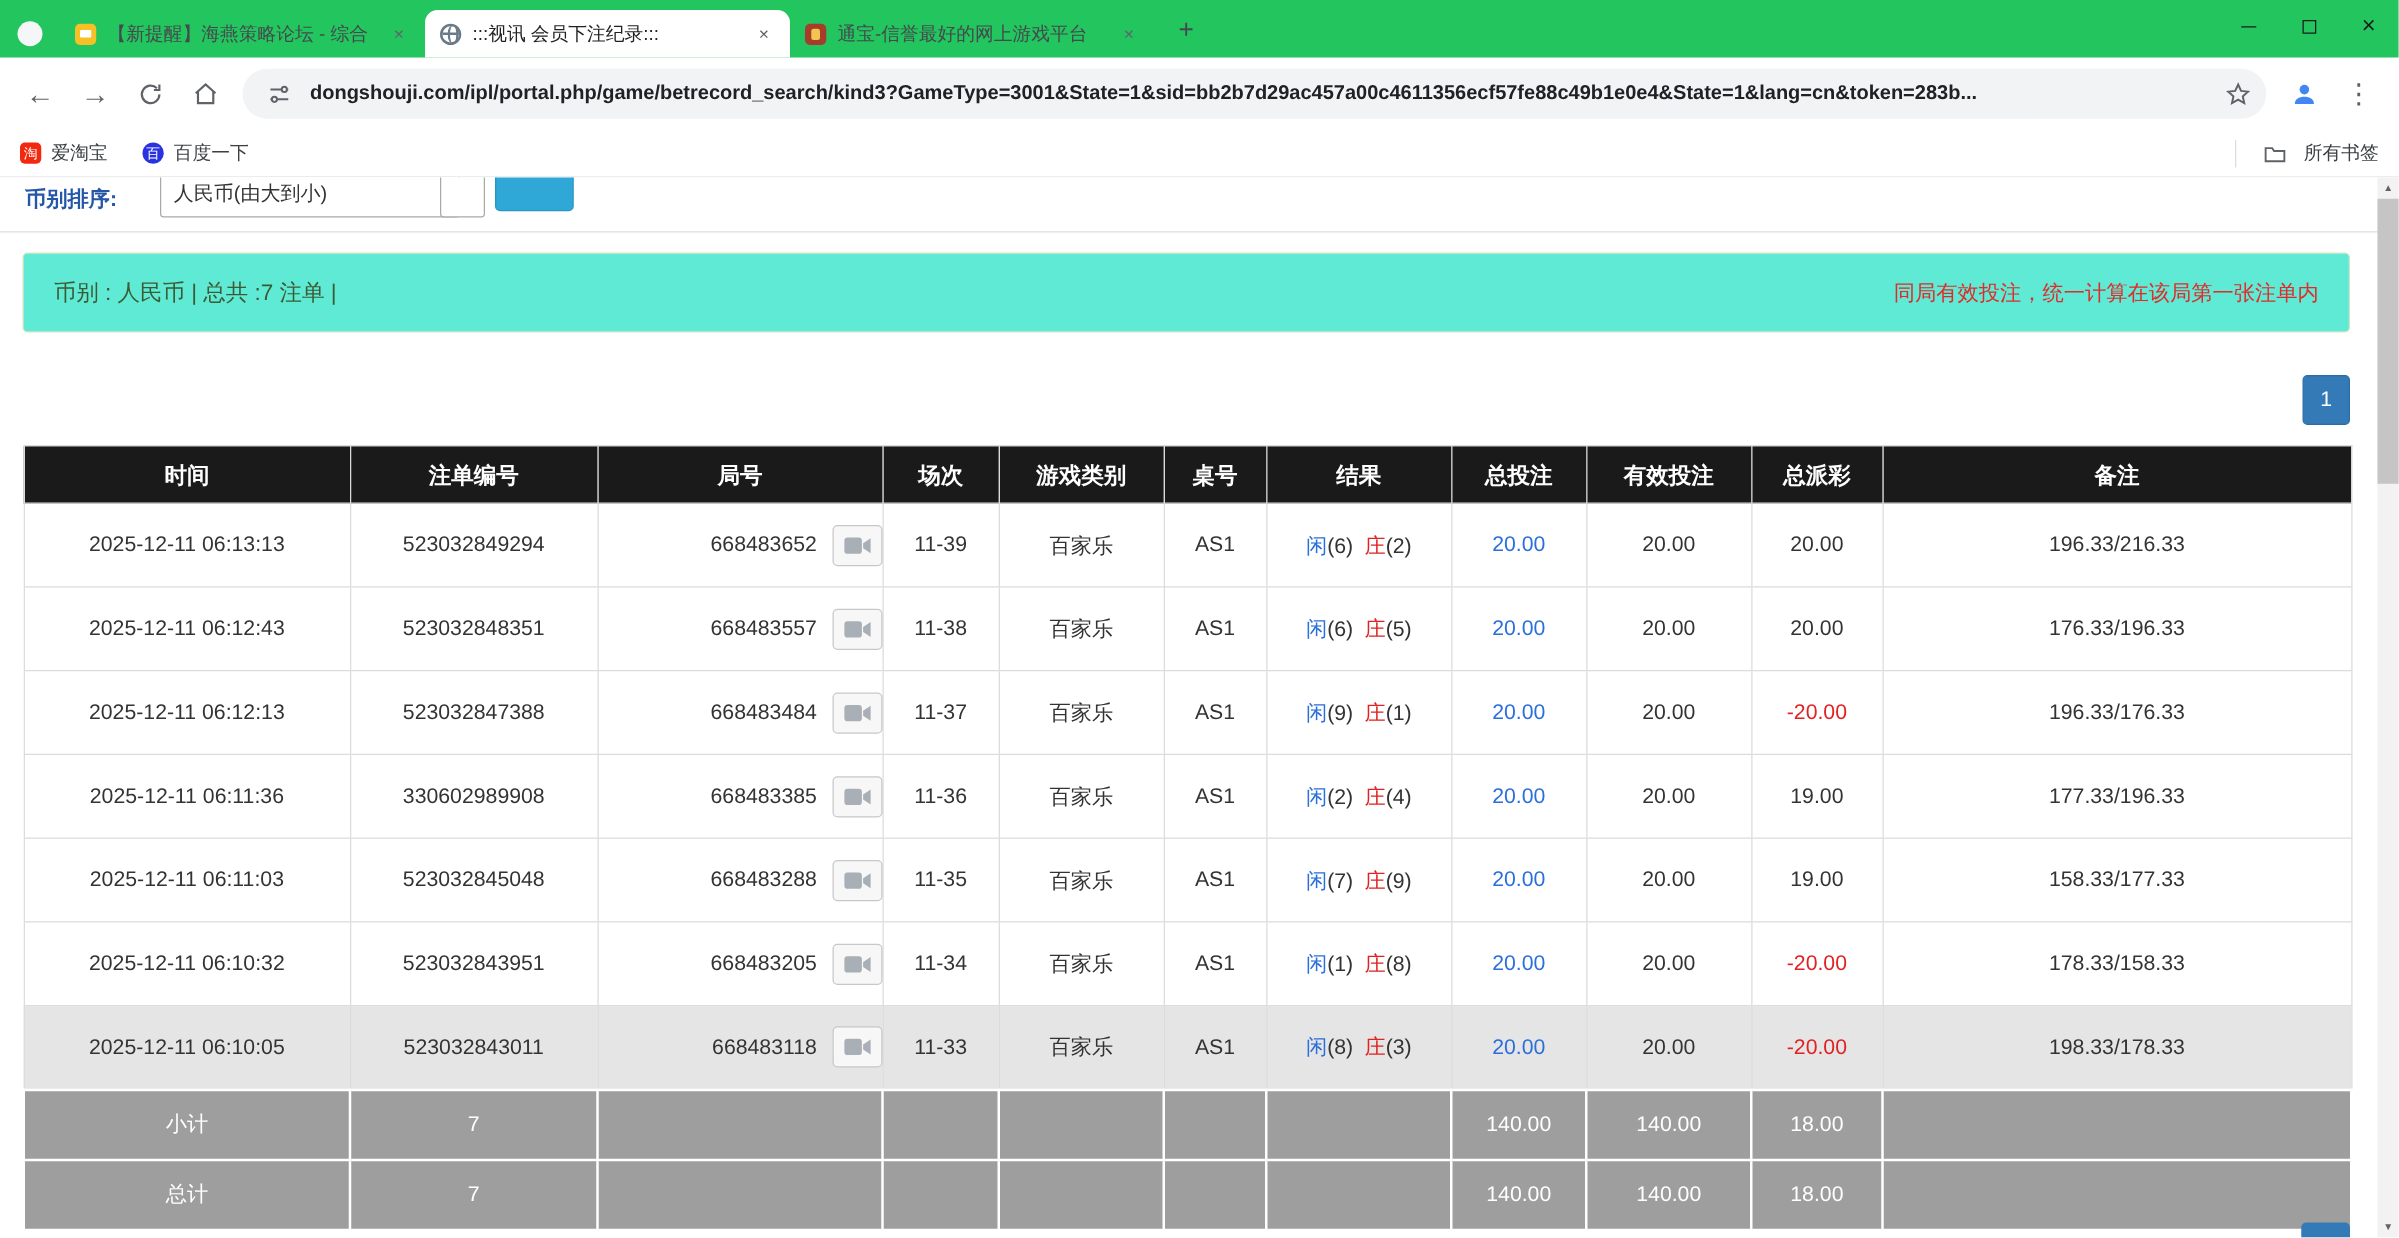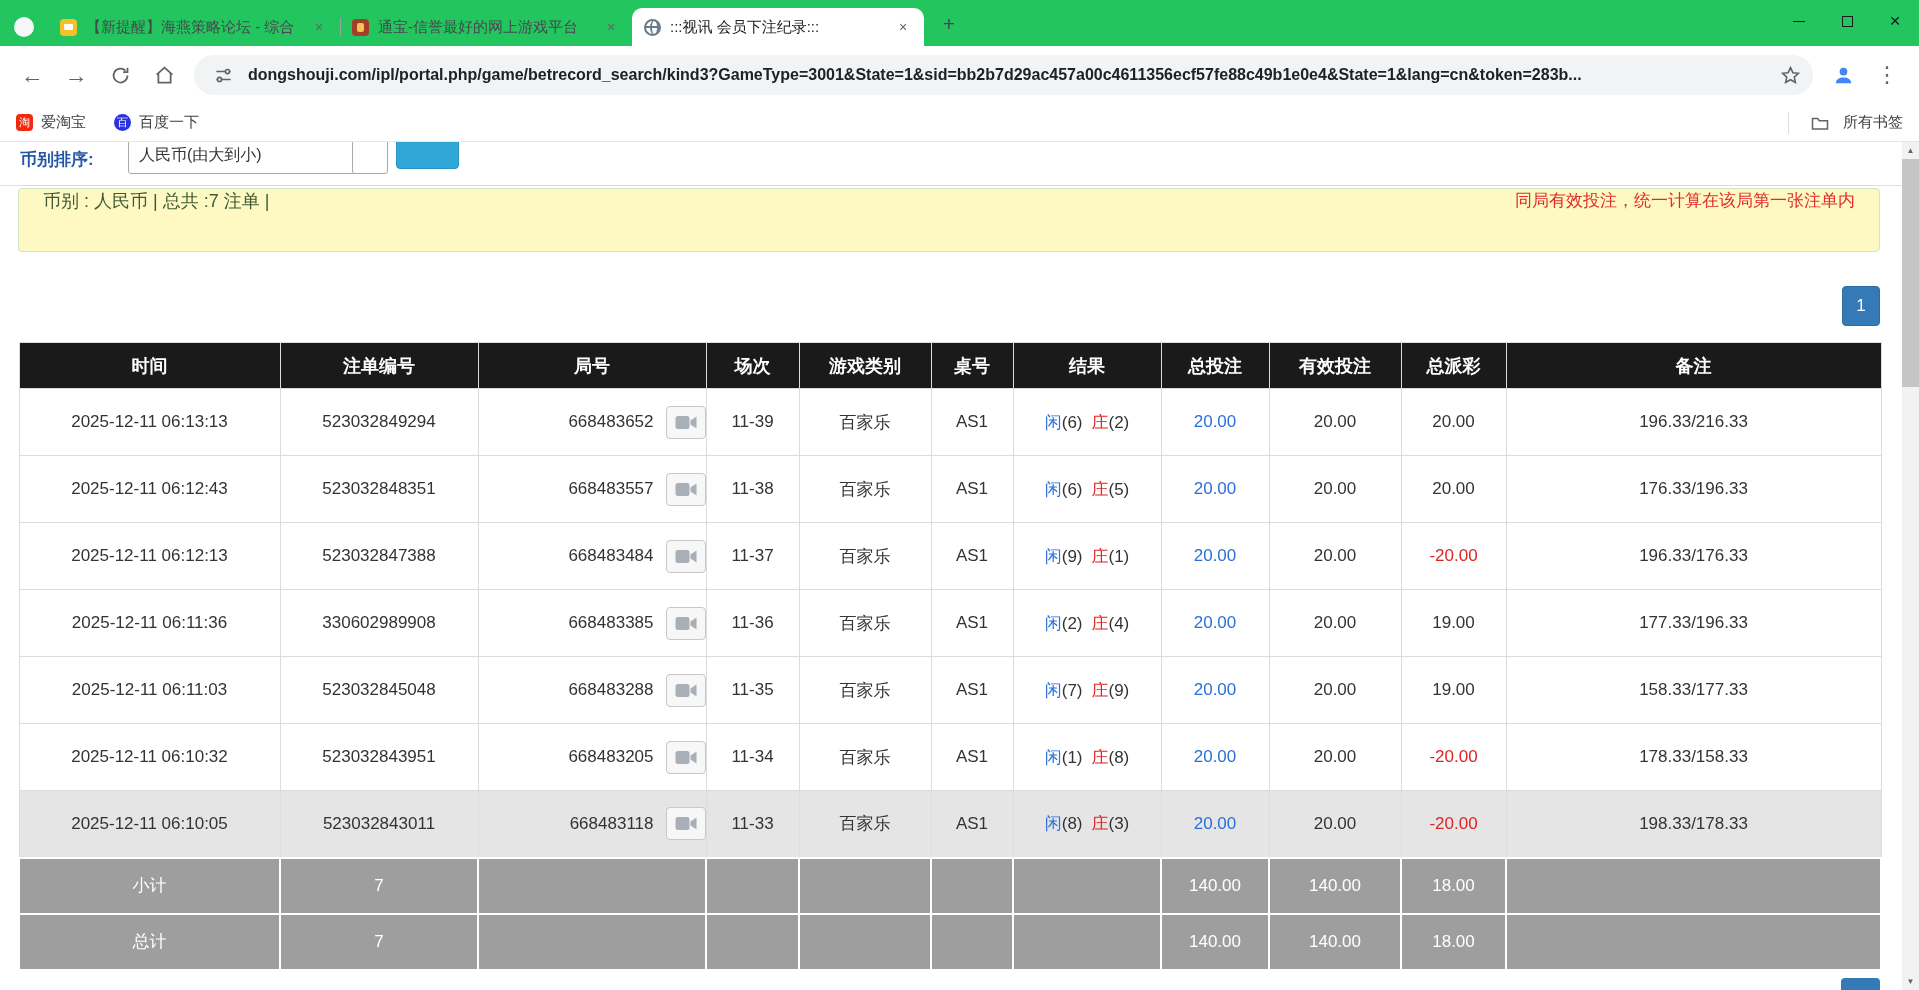--- a/index.html
+++ b/index.html
@@ -54,21 +54,21 @@
   
   .page{position:relative;height:848px;background:#fff;}
 
   .filter-strip{position:relative;height:44px;border-bottom:1px solid #ddd;background:#fff;overflow:hidden;}
   .filter-label{position:absolute;left:20px;top:6px;font-size:17px;font-weight:bold;color:#2457a7;}
   .filter-select{position:absolute;left:128px;top:-6px;width:240px;height:38px;border:1px solid #a9a9a9;border-radius:3px;background:#fff;display:flex;align-items:center;padding:0 24px 0 10px;font-size:16px;color:#333;}
   .filter-select::after{content:"▾";position:absolute;right:7px;top:50%;transform:translateY(-50%);font-size:12px;color:#555;}
   .filter-box{position:absolute;left:352px;top:-6px;width:36px;height:38px;border:1px solid #a9a9a9;border-radius:3px;background:#fff;}
   .filter-btn{position:absolute;left:396px;top:-11px;width:63px;height:38px;background:#2fa7d7;border:1px solid #2796c3;border-radius:4px;}
 
-  .summary-bar{width:1862px;height:64px;margin:2px 0 0 18px;background:#fef9c3;border:1px solid #cfe6c2;border-radius:4px;display:flex;justify-content:space-between;padding:0 24px;}
+  .summary-bar{width:1862px;height:64px;margin:16px 0 0 18px;background:#5eead4;border:1px solid #cfe6c2;border-radius:4px;display:flex;align-items:center;justify-content:space-between;padding:0 24px;}
   .summary-info{font-size:18px;color:#3c5a34;}
   .summary-notice{font-size:17px;color:#e02b2b;}
 
   .pagination-row{width:1862px;margin:34px 0 0 18px;text-align:right;height:40px;}
   .pg-btn{display:inline-flex;width:38px;height:40px;align-items:center;justify-content:center;background:#337ab7;border:1px solid #2e6da4;border-radius:4px;color:#fff;font-size:17px;}
 
   .bet-table{border-collapse:collapse;table-layout:fixed;width:1862px;margin:16px 0 0 18px;font-size:17px;color:#333;}
   .bet-table th{background:#1a1a1a;color:#fff;font-weight:bold;font-size:18px;height:46px;border:1px solid #dcdcdc;text-align:center;}
   .bet-table td{height:67px;border:1px solid #dcdcdc;text-align:center;vertical-align:middle;background:#fff;}
   .bet-table tr.hl td{background:#e5e5e5;}
@@ -93,28 +93,28 @@
 <body>
 
 <div class="tabstrip">
   <div class="window-dot"></div>
   <div class="tabs">
       <div class="tab">
         <span class="favicon forum"></span>
         <span class="tab-title">【新提醒】海燕策略论坛 - 综合</span>
         <span class="tab-close"></span>
       </div>
+      <div class="tab active">
+        <span class="favicon globe"></span>
+        <span class="tab-title">:::视讯 会员下注纪录:::</span>
+        <span class="tab-close"></span>
+      </div>
       <div class="tab">
         <span class="favicon lantern"></span>
         <span class="tab-title">通宝-信誉最好的网上游戏平台</span>
-        <span class="tab-close"></span>
-      </div>
-      <div class="tab active">
-        <span class="favicon globe"></span>
-        <span class="tab-title">:::视讯 会员下注纪录:::</span>
         <span class="tab-close"></span>
       </div>
     </div>
   <div class="newtab"></div>
   <div class="win-controls">
     <div class="win-btn">
         <span class="win-min"></span>
       </div>
     <div class="win-btn">
         <span class="win-square"></span>

